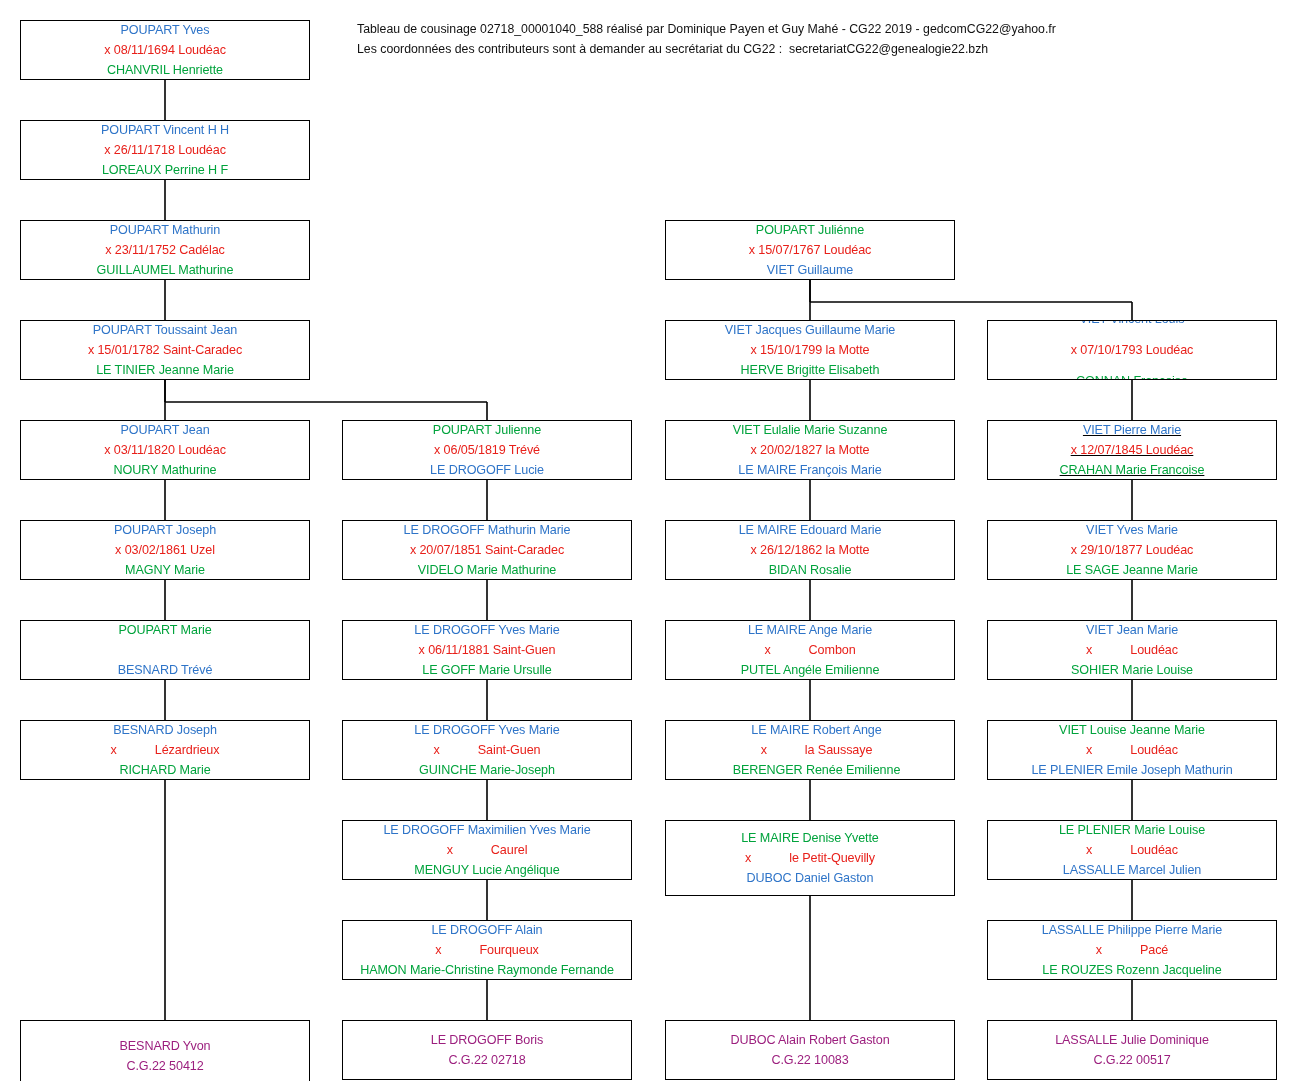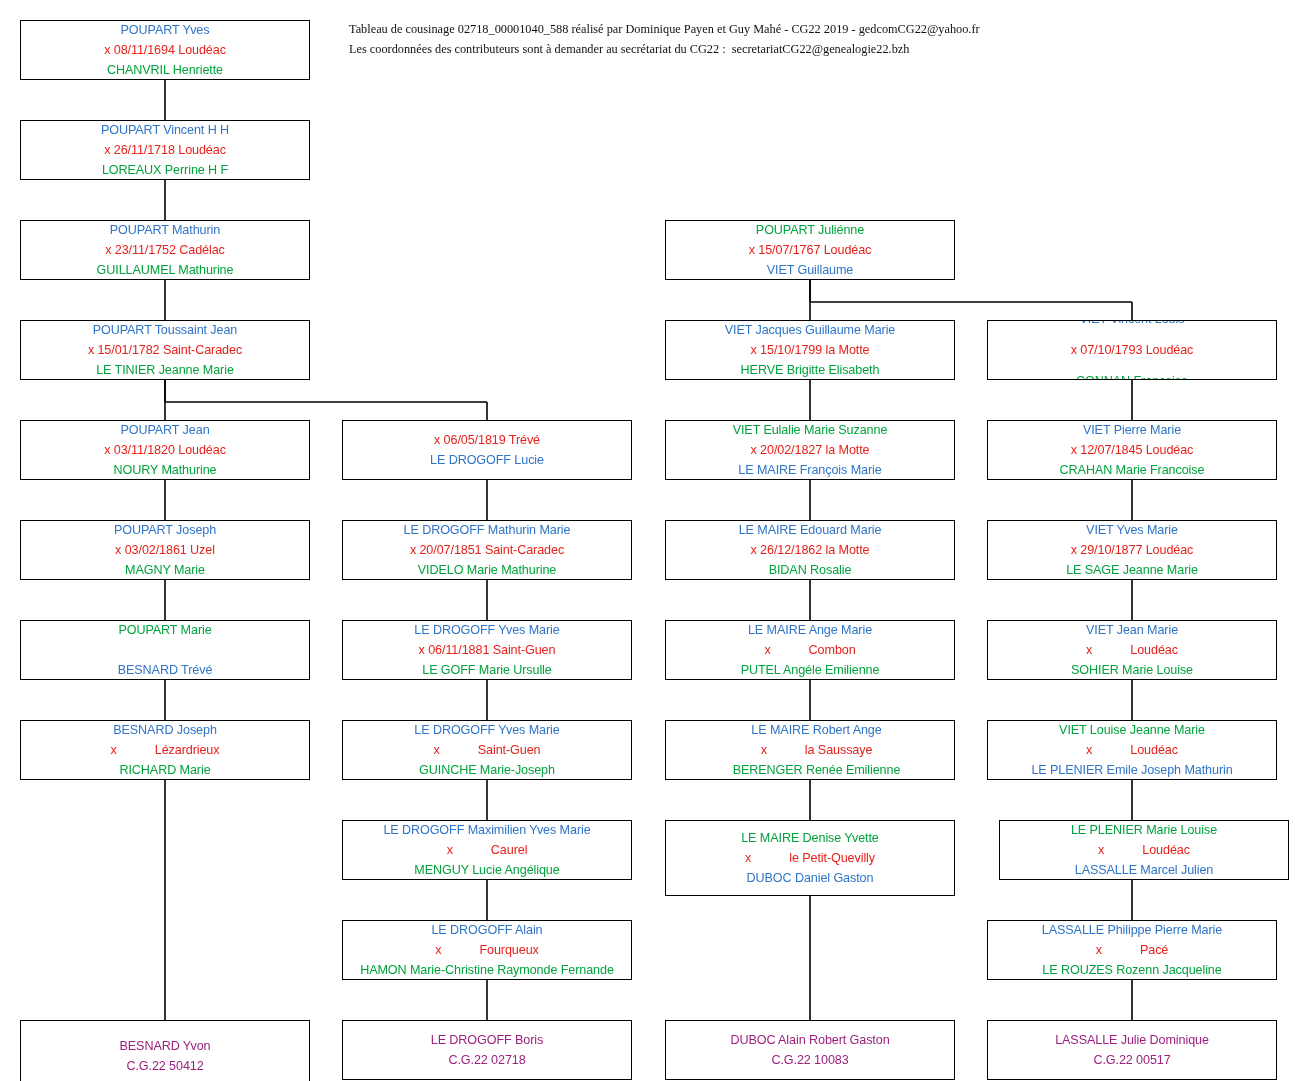--- a/index.html
+++ b/index.html
@@ -2,22 +2,22 @@
 <html><head>
 <meta charset="utf-8">
 <style>
   html,body{margin:0;padding:0;background:#fff;}
   body{width:1295px;height:1081px;position:relative;
        font-family:"Liberation Sans","DejaVu Sans",sans-serif;
        -webkit-font-smoothing:antialiased;}
   #chart{position:absolute;left:0;top:0;width:1295px;height:1081px;overflow:hidden;}
   svg#lines{position:absolute;left:0;top:0;width:1295px;height:1081px;pointer-events:none;}
 
-  .header{position:absolute;left:349px;top:19px;width:900px;
-          font-size:12.3px;line-height:20px;color:#111;white-space:nowrap;font-family:Liberation Serif, serif;}
+  .header{position:absolute;left:357px;top:19px;width:900px;
+          font-size:12.3px;line-height:20px;color:#111;white-space:nowrap;}
   .header div{white-space:pre;}
 
   .box{position:absolute;box-sizing:border-box;border:1.6px solid #000;background:#fff;
        display:flex;flex-direction:column;align-items:center;justify-content:center;
        overflow:hidden;}
   .box .ln{width:100%;text-align:center;font-size:12.6px;line-height:20px;
            white-space:nowrap;letter-spacing:-0.1px;}
   .ln.male{color:#2E74C8;}
   .ln.female{color:#00A33C;}
   .ln.date{color:#E8201A;}
@@ -106,29 +106,30 @@
       <div class="ln male">VIET Vincent Louis</div>
       <div class="ln date">x 07/10/1793 Loudéac</div>
       <div class="ln female">CONNAN Françoise</div>
     </div>
     <div class="box" id="b8" style="left: 20px; top: 420px; width: 290px; height: 60px;">
       <div class="ln male">POUPART Jean</div>
       <div class="ln date">x 03/11/1820 Loudéac</div>
       <div class="ln female">NOURY Mathurine</div>
     </div>
     <div class="box" id="b9" style="left: 342px; top: 420px; width: 290px; height: 60px;">
+      <div class="ln female">POUPART Julienne</div>
       <div class="ln date">x 06/05/1819 Trévé</div>
       <div class="ln male">LE DROGOFF Lucie</div>
     </div>
     <div class="box" id="b10" style="left: 665px; top: 420px; width: 290px; height: 60px;">
       <div class="ln female">VIET Eulalie Marie Suzanne</div>
       <div class="ln date">x 20/02/1827 la Motte</div>
       <div class="ln male">LE MAIRE François Marie</div>
     </div>
-    <div class="box" id="b11" style="left: 987px; top: 420px; width: 290px; height: 60px;">
+    <div class="box" id="b11" style="left: 987px; top: 420px; width: 290px; height: 60px; text-decoration: underline;">
       <div class="ln male">VIET Pierre Marie</div>
       <div class="ln date">x 12/07/1845 Loudéac</div>
       <div class="ln female">CRAHAN Marie Francoise</div>
     </div>
     <div class="box" id="b12" style="left: 20px; top: 520px; width: 290px; height: 60px;">
       <div class="ln male">POUPART Joseph</div>
       <div class="ln date">x 03/02/1861 Uzel</div>
       <div class="ln female">MAGNY Marie</div>
     </div>
     <div class="box" id="b13" style="left: 342px; top: 520px; width: 290px; height: 60px;">
@@ -213,21 +214,21 @@
       <div class="ln female">MENGUY Lucie Angélique</div>
     </div>
     <div class="box" id="b25" style="left: 665px; top: 820px; width: 290px; height: 76px;">
       <div class="ln female">LE MAIRE Denise Yvette</div>
       <div class="ln spaced date">
         <span>x</span>
         <span>le Petit-Quevilly</span>
       </div>
       <div class="ln male">DUBOC Daniel Gaston</div>
     </div>
-    <div class="box" id="b26" style="left: 987px; top: 820px; width: 290px; height: 60px; margin-left: 12px;">
+    <div class="box" id="b26" style="left: 987px; top: 820px; width: 290px; height: 60px;">
       <div class="ln female">LE PLENIER Marie Louise</div>
       <div class="ln spaced date">
         <span>x</span>
         <span>Loudéac</span>
       </div>
       <div class="ln male">LASSALLE Marcel Julien</div>
     </div>
     <div class="box" id="b27" style="left: 342px; top: 920px; width: 290px; height: 60px;">
       <div class="ln male">LE DROGOFF Alain</div>
       <div class="ln spaced date">

